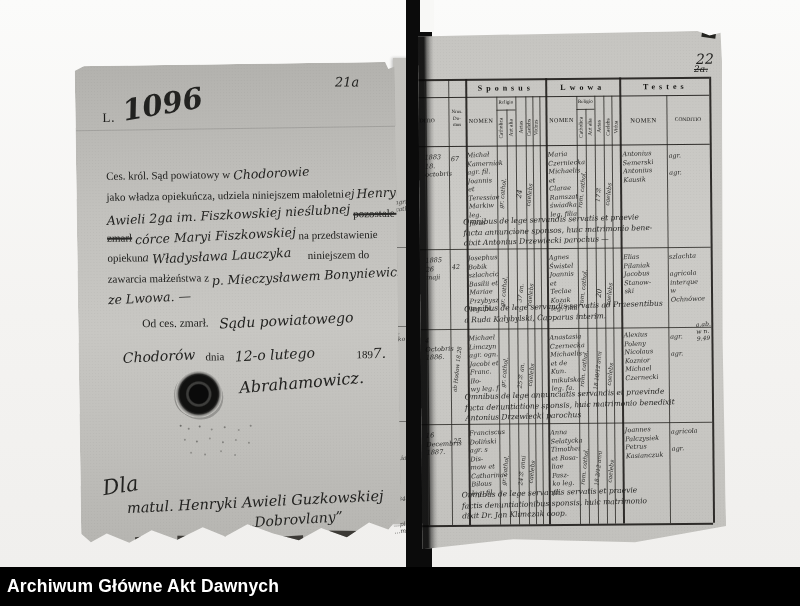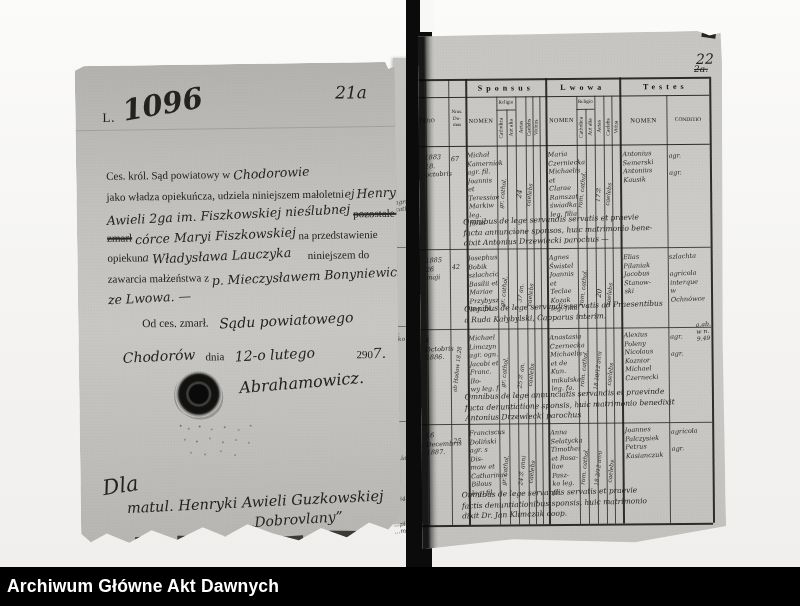--- a/index.html
+++ b/index.html
@@ -30,21 +30,21 @@
   .pre{white-space:pre-line;}
   .strike{text-decoration:line-through;text-decoration-thickness:1.5px;text-decoration-color:#2a2a28;}
 
   
   .page-left{left:78px;top:64px;width:320px;height:482px;z-index:4;
     transform:rotate(-0.8deg);
     background:linear-gradient(180deg,#b3b2ae 0%,#c2c1bd 30%,#c8c7c3 55%,#bfbeba 80%,#b6b5b1 100%);
     box-shadow:0 2px 6px rgba(0,0,0,.3);
     clip-path:polygon(0 1%,3% 0,97% 0,98% 1.5%,100% 1%,100% 94%,96% 97%,90% 95.5%,83% 98.5%,75% 96.5%,68% 99%,60% 97.5%,52% 95.5%,45% 98%,38% 96%,30% 98.5%,22% 96.5%,15% 99%,8% 97%,3% 98.8%,0 97%);}
   .page-left .crease{position:absolute;left:0;top:64px;width:100%;height:1px;background:rgba(30,30,28,.14);}
-  .mark21a{position:absolute;left:260px;top:20px;font-size:17px;text-align:right;}
+  .mark21a{position:absolute;left:260px;top:12px;font-size:13px;text-align:right;}
   .lnum-label{position:absolute;left:27px;top:44px;font-size:13px;letter-spacing:1px;}
   .lnum-value{position:absolute;left:47px;top:22px;font-size:29px;transform:rotate(-9deg);font-weight:bold;}
   .para{position:absolute;left:30px;top:100px;width:278px;font-size:11px;line-height:19.5px;color:#1b1b19;}
   .para .hw{font-size:12.5px;display:inline-block;transform:rotate(-2deg);}
   .para .hwsm{font-size:11px;}
   .pline{white-space:nowrap;}
   .closing{position:absolute;left:64px;top:249px;font-size:11.5px;white-space:nowrap;}
   .closing .hw{font-size:14px;display:inline-block;transform:rotate(-2deg);margin-left:8px;}
   .dateline{position:absolute;left:44px;top:283px;font-size:11px;white-space:nowrap;}
   .dateline .hw{font-size:14px;display:inline-block;transform:rotate(-2deg);}
@@ -158,21 +158,21 @@
       <span class="hw">ze Lwowa. —</span>
     </div>
   </div>
 
   <div class="closing">
     <span class="pr">Od ces. zmarł.</span>
     <span class="hw">Sądu powiatowego</span>
   </div>
 
   <div class="dateline">
-    <span class="hw">Chodorów</span><span class="gap"></span><span class="pr">dnia</span><span class="gap"></span><span class="hw">12-o lutego</span><span class="gap" style="width:42px"></span><span class="pr">290</span><span class="hw">7.</span>
+    <span class="hw">Chodorów</span><span class="gap"></span><span class="pr">dnia</span><span class="gap"></span><span class="hw">12-o lutego</span><span class="gap" style="width:42px"></span><span class="pr">189</span><span class="hw">7.</span>
   </div>
 
   <div class="seal"></div>
   <div class="hw signature">Abrahamowicz.</div>
   <div class="smudge"></div>
 
   <div class="hw docket1">Dla</div>
   <div class="hw docket2">matul. Henryki Awieli Guzkowskiej</div>
   <div class="hw docket3">„Dobrovlany”</div>
 

